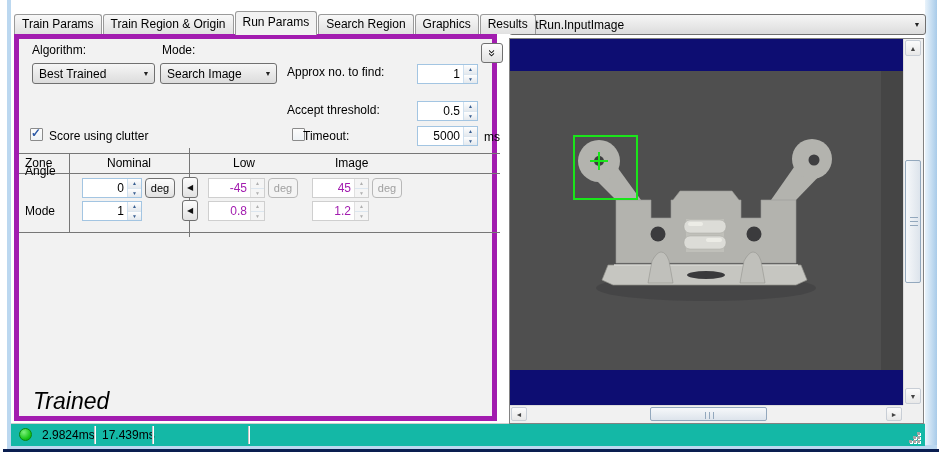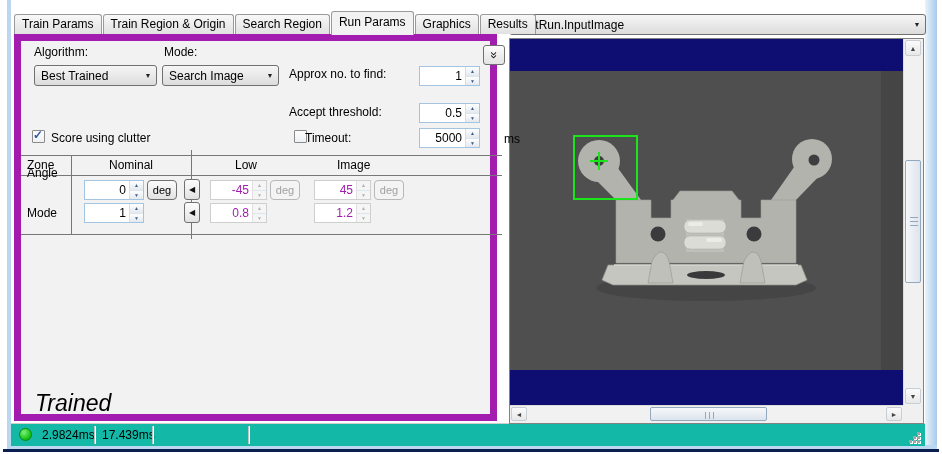--- a/index.html
+++ b/index.html
@@ -15,21 +15,21 @@
 
   
   .tabstrip{left:14px;top:12px;height:22px;display:flex;align-items:flex-end;z-index:3;}
   .tab{height:19px;line-height:18px;padding:0 7px;margin-right:1px;cursor:default;white-space:nowrap;
        background:linear-gradient(#f8f8f8,#e1e1e1);border:1px solid #9a9a9a;border-bottom:none;
        border-radius:3px 3px 0 0;}
   .tab.active{height:23px;line-height:21px;background:#f2f2f2;margin-bottom:-1px;}
 
   
   .tabpage{left:14px;top:34px;width:483px;height:387px;background:#f2f2f2;
-           border:7px solid #a21caf;box-sizing:border-box;z-index:1;}
+           border:5px solid #a21caf;box-sizing:border-box;z-index:1;}
   .lbl{position:absolute;white-space:nowrap;}
 
   
   .combo{position:absolute;box-sizing:border-box;border:1px solid #707070;border-radius:3px;
          background:linear-gradient(#f6f6f6,#dcdcdc);display:flex;align-items:center;}
   .combo .ctext{flex:1;padding:0 6px;white-space:nowrap;overflow:hidden;}
   .combo .carrow{width:16px;text-align:center;font-size:7px;color:#222;}
 
   
   .btn{position:absolute;box-sizing:border-box;border:1px solid #707070;border-radius:3px;
@@ -93,22 +93,22 @@
 <div class="screen">
 
   <div class="abs frame-left"></div>
   <div class="abs frame-right"></div>
   <div class="abs frame-bottom"></div>
   <div class="abs frame-edge"></div>
 
   <div class="abs tabstrip">
     <div class="tab"><span>Train Params</span></div>
     <div class="tab"><span>Train Region &amp; Origin</span></div>
+    <div class="tab active"><span>Run Params</span></div>
     <div class="tab"><span>Search Region</span></div>
-    <div class="tab active"><span>Run Params</span></div>
     <div class="tab"><span>Graphics</span></div>
     <div class="tab"><span>Results</span></div>
   </div>
 
   <div class="abs tabpage">
 
     <span class="lbl" style="left:13px;top:4px;">Algorithm:</span>
     <span class="lbl" style="left:143px;top:4px;">Mode:</span>
 
     <div class="btn chevron-btn" style="left:462px;top:4px;width:22px;height:20px;">
@@ -149,21 +149,21 @@
 
     <div class="checkbox" style="left:273px;top:89px;"></div>
     <span class="lbl" style="left:284px;top:90px;">Timeout:</span>
     <div class="spin" style="left:398px;top:87px;width:61px;">
       <span class="spin-val">5000</span>
       <span class="spin-btns">
         <span class="sbtn">▲</span>
         <span class="sbtn">▼</span>
       </span>
     </div>
-    <span class="lbl" style="left:483px;top:91px;">ms</span>
+    <span class="lbl" style="left:465px;top:91px;">ms</span>
 
     <div class="hline" style="left:0;top:114px;width:481px;"></div>
     <div class="hline" style="left:0;top:134px;width:481px;"></div>
     <div class="hline" style="left:0;top:193px;width:481px;"></div>
     <div class="vline" style="left:50px;top:114px;height:79px;"></div>
     <div class="vline" style="left:170px;top:109px;height:89px;"></div>
 
     <span class="lbl" style="left:6px;top:117px;">Zone</span>
     <span class="lbl" style="left:88px;top:117px;">Nominal</span>
     <span class="lbl" style="left:214px;top:117px;">Low</span>

